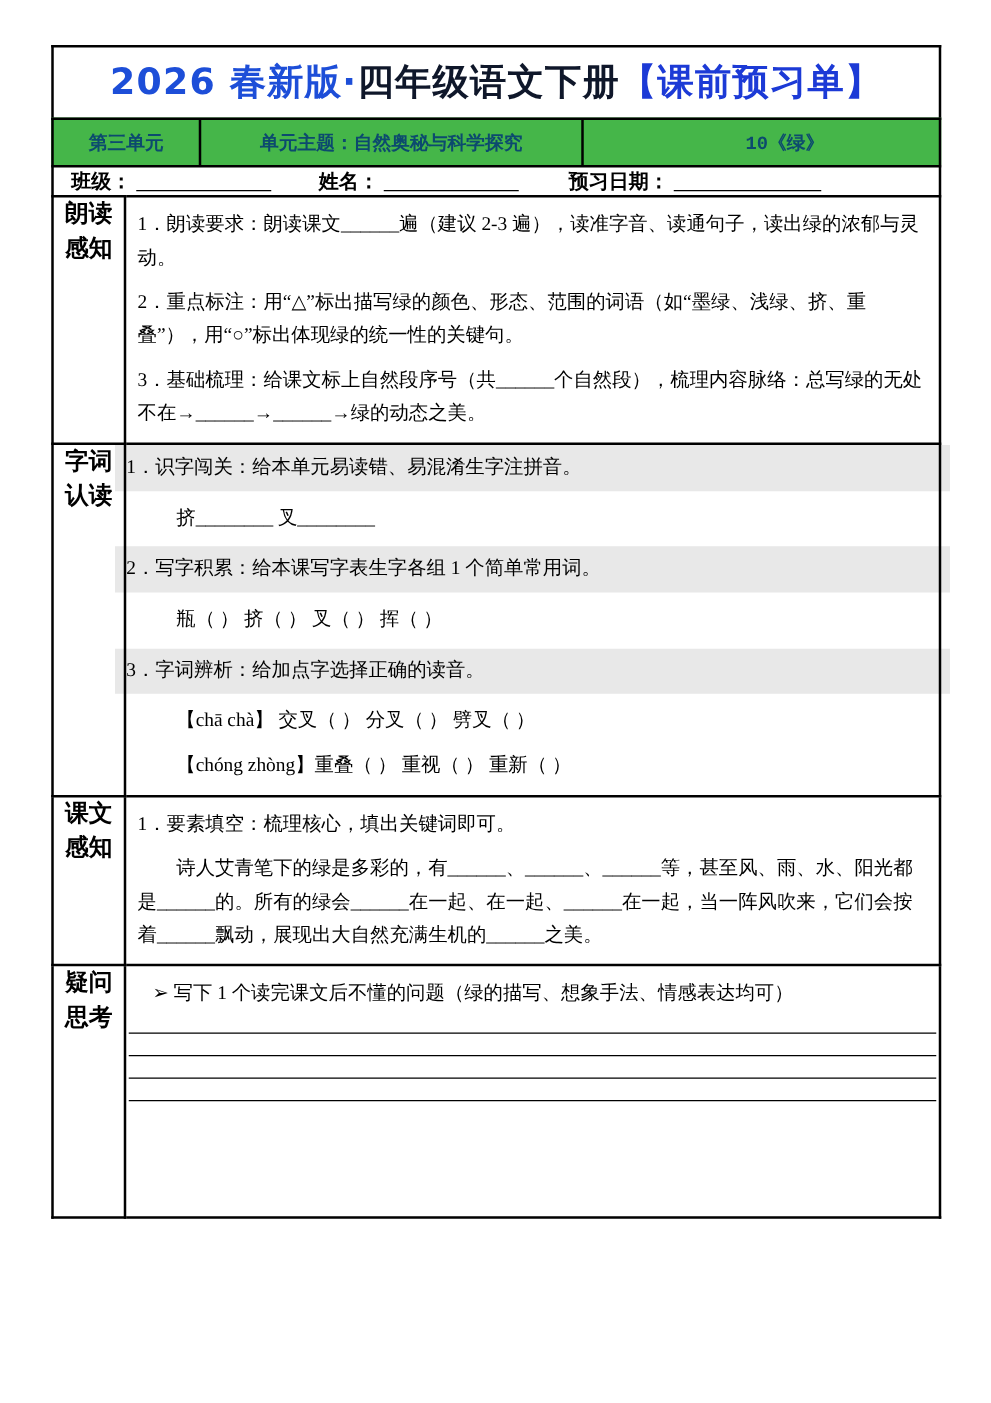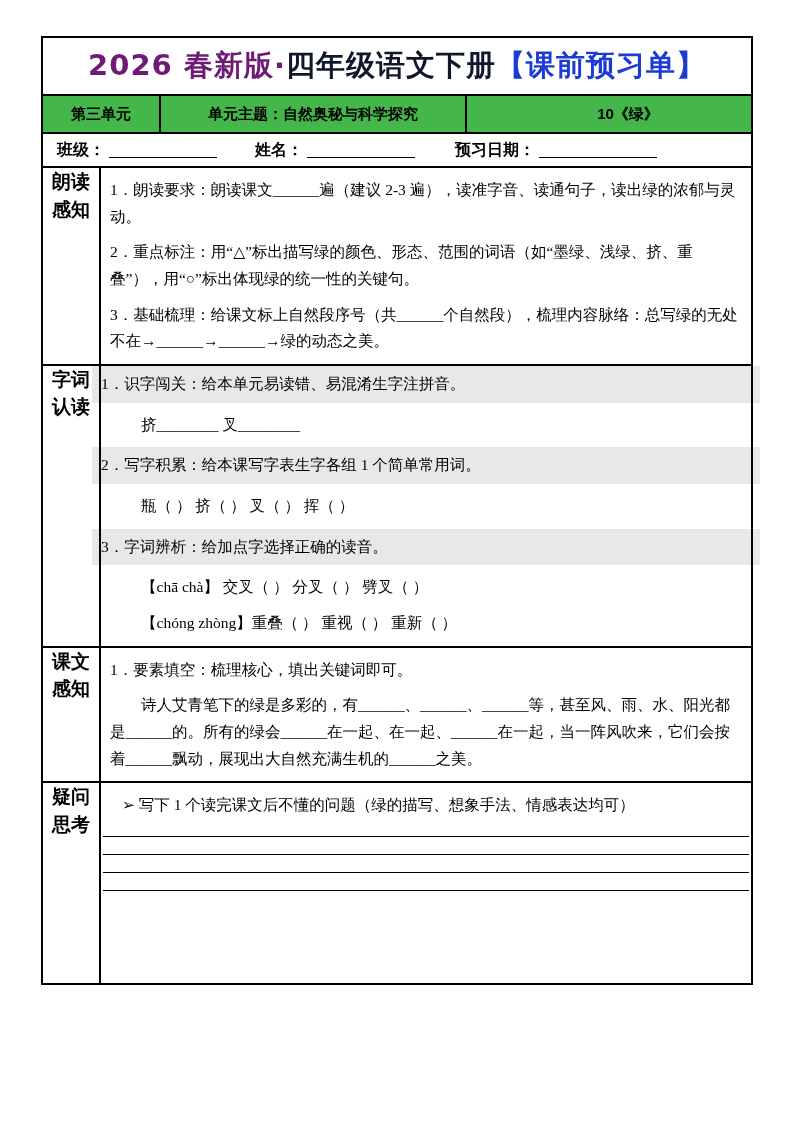--- a/index.html
+++ b/index.html
@@ -32,53 +32,53 @@
     justify-content: center;
     background: #fff;
   }
   .title-text {
     font-family: "DejaVu Sans", sans-serif;
     font-weight: bold;
     font-size: 29px;
     letter-spacing: 1px;
     white-space: nowrap;
   }
-  .t-red { color: #701a75; }
+  .t-red { color: #1d4ed8; }
   .t-green { color: #0f172a; }
   .t-blue { color: #1c3ad6; }
 
   
   .unit-bar {
     display: flex;
     border: 2px solid #000;
     border-bottom: none;
     height: 36px;
     background: #45b649;
   }
   .unit-cell {
     display: flex;
     align-items: center;
     justify-content: center;
-    color: #000000;
+    color: #0c4a6e;
     font-weight: bold;
     font-size: 15px;
-    font-family: Liberation Sans, sans-serif;
+    font-family: Liberation Mono, monospace;
     border-right: 2px solid #000;
     box-sizing: border-box;
   }
   .unit-cell:last-child { border-right: none; margin-left: 38px; }
   .unit-1 { width: 118px; }
   .unit-2 { width: 306px; }
   .unit-3 { flex: 1; }
 
   
   .info-bar {
     border: 2px solid #000;
     border-bottom: none;
-    height: 34px;
+    height: 24px;
     display: flex;
     align-items: center;
     font-size: 16px;
     font-weight: bold;
     font-family: "DejaVu Sans", sans-serif;
     padding: 0 14px;
     box-sizing: border-box;
   }
   .info-item { display: flex; align-items: center; }
   .info-label { white-space: nowrap; }

